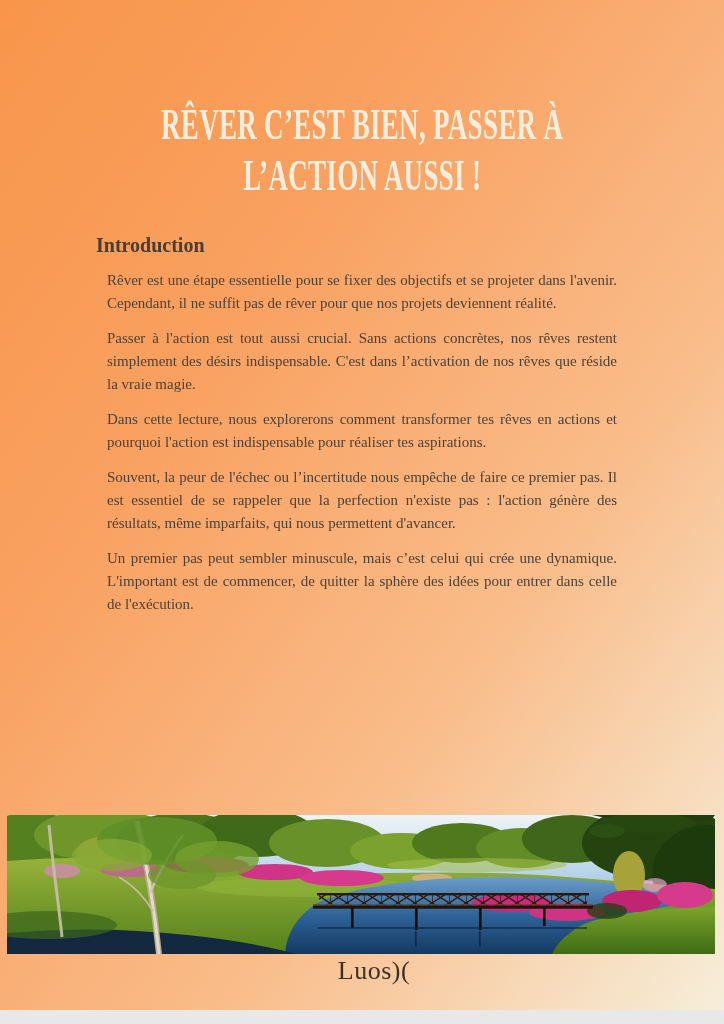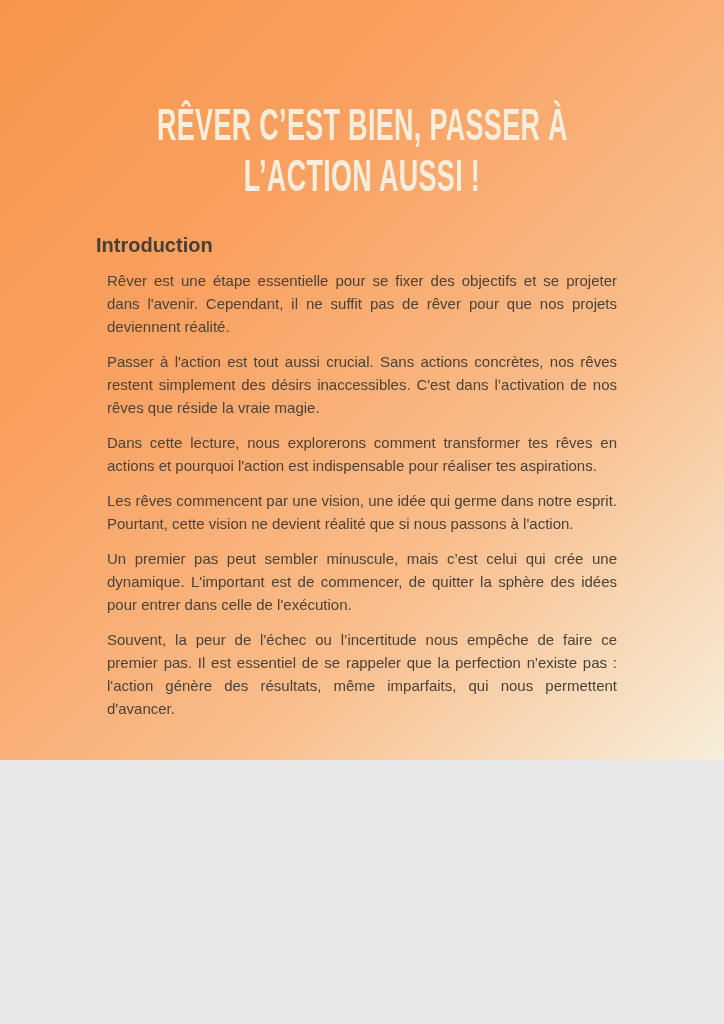--- a/index.html
+++ b/index.html
@@ -1,21 +1,21 @@
 <!DOCTYPE html>
 <html><head>
 <meta charset="utf-8">
 <style>
   html,body { margin:0; padding:0; background:#e8e8e8; }
   .page {
     position:relative;
-    width:724px; height:760px;
+    width:724px; height:1010px;
     margin:0 auto;
     background:linear-gradient(to bottom right, #f8954a 0%, #f9a161 32%, #f9bd8b 66%, #f6eeda 100%);
-    font-family:Liberation Sans, sans-serif;
+    font-family:Liberation Serif, serif;
     overflow:hidden;
   }
   .title {
     margin:0; padding-top:99px;
     display:flex; flex-direction:column; align-items:center;
     color:#f5eedd;
     font-size:45px; line-height:51px; font-weight:700;
   }
   .title-line {
     display:block; white-space:nowrap;
@@ -54,27 +54,26 @@
 
   <h1 class="title">
     <span class="title-line">RÊVER C’EST BIEN, PASSER À</span>
     <span class="title-line">L’ACTION AUSSI !</span>
   </h1>
 
   <div class="content">
     <section>
       <h2>Introduction</h2>
       <p>Rêver est une étape essentielle pour se fixer des objectifs et se projeter dans l'avenir. Cependant, il ne suffit pas de rêver pour que nos projets deviennent réalité.</p>
-      <p>Passer à l'action est tout aussi crucial. Sans actions concrètes, nos rêves restent simplement des désirs inaccessibles. C'est dans l’activation de nos rêves que réside la vraie magie.</p>
+      <p>Passer à l'action est tout aussi crucial. Sans actions concrètes, nos rêves restent simplement des désirs indispensable. C'est dans l’activation de nos rêves que réside la vraie magie.</p>
       <p>Dans cette lecture, nous explorerons comment transformer tes rêves en actions et pourquoi l'action est indispensable pour réaliser tes aspirations.</p>
     </section>
     <section>
-      <p>Les rêves commencent par une vision, une idée qui germe dans notre esprit. Pourtant, cette vision ne devient réalité que si nous passons à l'action.</p>
+      <p>Souvent, la peur de l'échec ou l’incertitude nous empêche de faire ce premier pas. Il est essentiel de se rappeler que la perfection n'existe pas : l'action génère des résultats, même imparfaits, qui nous permettent d'avancer.</p>
       <p>Un premier pas peut sembler minuscule, mais c’est celui qui crée une dynamique. L'important est de commencer, de quitter la sphère des idées pour entrer dans celle de l'exécution.</p>
-      <p>Souvent, la peur de l'échec ou l’incertitude nous empêche de faire ce premier pas. Il est essentiel de se rappeler que la perfection n'existe pas : l'action génère des résultats, même imparfaits, qui nous permettent d'avancer.</p>
     </section>
   </div>
 
   <div class="photo">
     <svg viewBox="0 0 708 139" preserveAspectRatio="none">
       <defs>
         <linearGradient id="sky" x1="0" y1="0" x2="0" y2="1">
           <stop offset="0" stop-color="#eef4f7"></stop>
             <stop offset="1" stop-color="#aecde5"></stop>
         </linearGradient>

